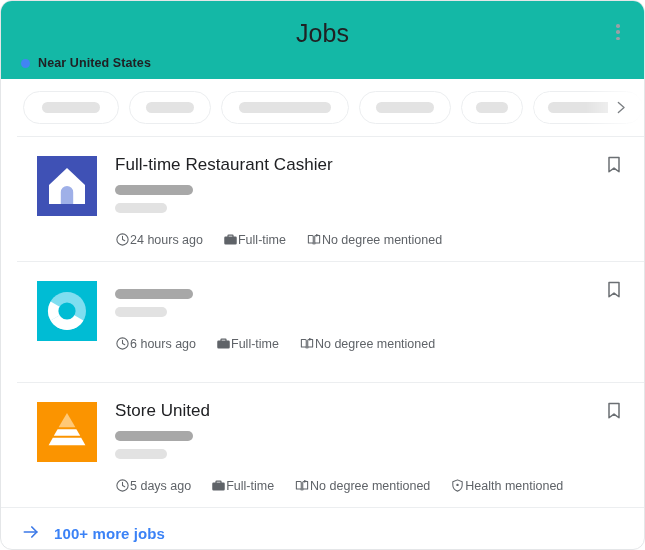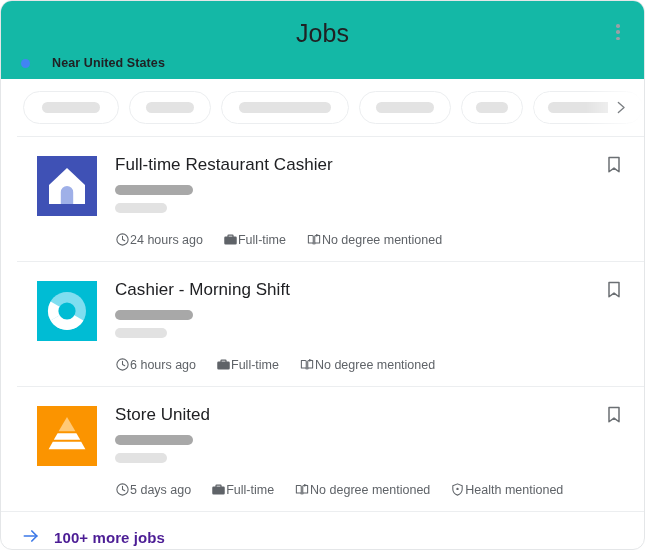--- a/index.html
+++ b/index.html
@@ -35,21 +35,21 @@
   .header-title {
     font-size: 25px;
     line-height: 29px;
     color: #202124;
     font-weight: 400;
     letter-spacing: .1px;
   }
   .header-sub {
     display: flex;
     align-items: center;
-    gap: 22px;
+    gap: 8px;
     margin-top: 8px;
   }
   .loc-dot {
     width: 9px;
     height: 9px;
     border-radius: 50%;
     background: #4285f4;
     flex: 0 0 auto;
   }
   .header-sub-text {
@@ -190,21 +190,21 @@
     border-top: 1px solid #eceef0;
     padding: 16px 20px;
     display: flex;
     align-items: center;
     gap: 13px;
     cursor: pointer;
     flex: 0 0 auto;
     height: 52px;
   }
   .footer-text {
-    color: #4c1d95;
+    color: #3b82f6;
     font-size: 15px;
     font-weight: 700;
     letter-spacing: .1px;
   }
 </style>
 </head>
 <body>
 
 <div class="jobs-card">
 
@@ -296,21 +296,20 @@
       </div>
       <div class="job-row">
         <div class="job-logo"><svg width="60" height="60" viewBox="0 0 60 60">
             <rect width="60" height="60" fill="#00bcd4"></rect>
             <circle cx="30" cy="30" r="19" fill="#7fdef0"></circle>
             <path d="M30 30 L46.4 39.5 A19 19 0 0 1 13.6 39.5 Z" fill="#ffffff"></path>
             <path d="M30 30 L13.6 39.5 A19 19 0 0 1 13.6 20.5 Z" fill="#ffffff"></path>
             <circle cx="30" cy="30" r="8.6" fill="#00bcd4"></circle>
           </svg></div>
         <div class="job-body">
-          <div class="job-title">Cashier - Morning Shift</div>
           <div class="skeleton-line sk-dark"></div>
           <div class="skeleton-line sk-light"></div>
           <div class="meta-row">
             <div class="meta-item">
               <span>
                 <svg width="15" height="15" viewBox="0 0 24 24" fill="none" stroke="#5f6368" stroke-width="1.7" stroke-linecap="round" stroke-linejoin="round">
                   <circle cx="12" cy="12" r="9"></circle>
                   <polyline points="12 6.8 12 12 15.6 14"></polyline>
                 </svg>
               </span>

